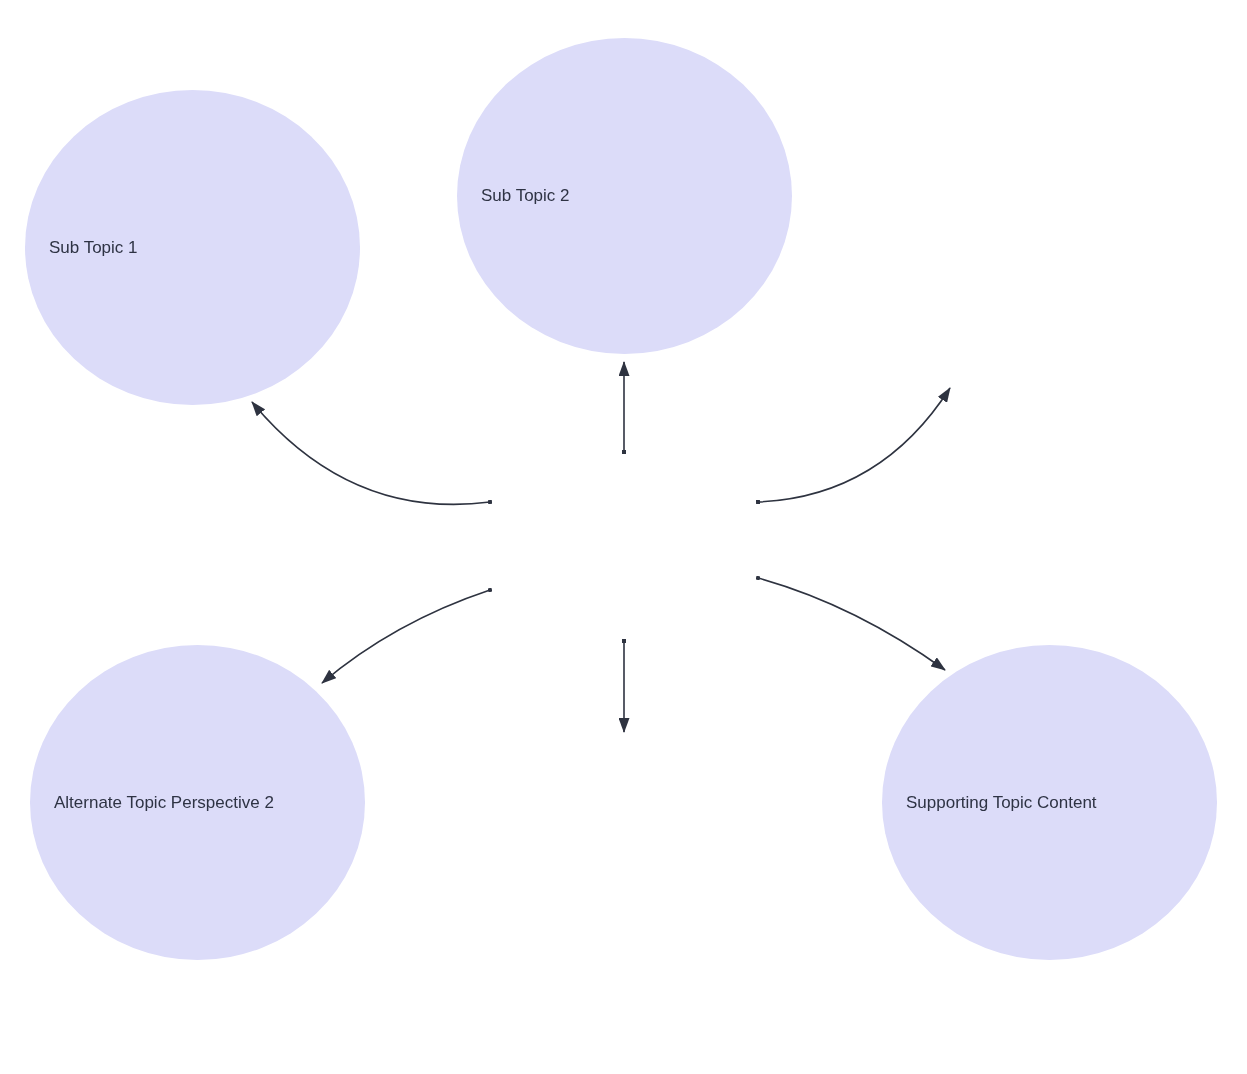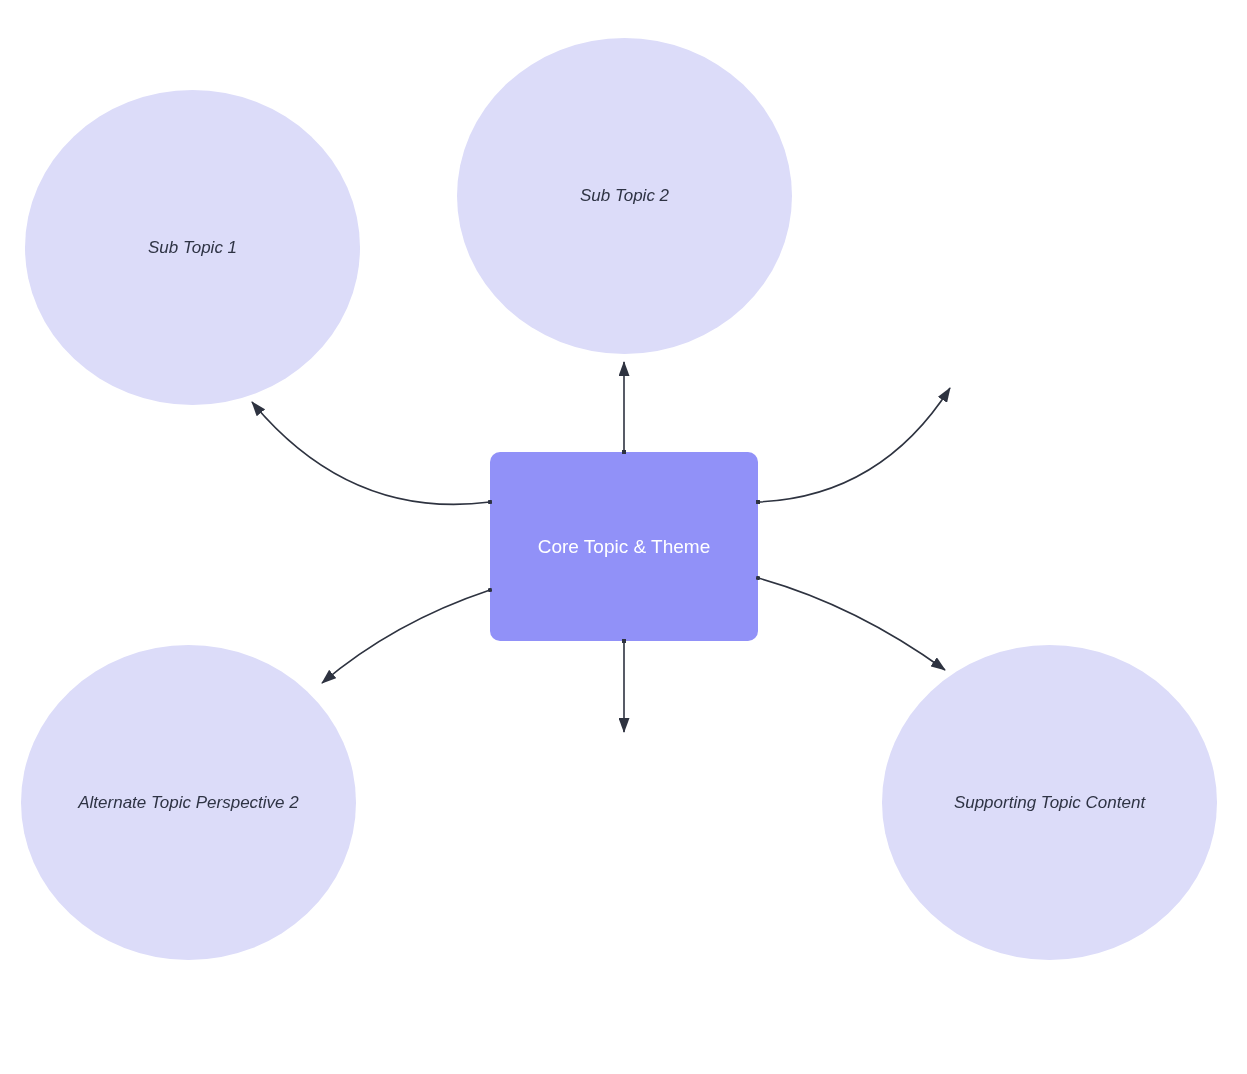--- a/index.html
+++ b/index.html
@@ -14,27 +14,26 @@
     height: 1074px;
     background: #ffffff;
     overflow: hidden;
   }
   .node-ellipse {
     position: absolute;
     border-radius: 50%;
     background: #dcdcf9;
     display: flex;
     align-items: center;
-    justify-content: center;
+    justify-content: flex-start;
     text-align: center;
     color: #2e3344;
     font-size: 17px;
     line-height: 1.25;
     cursor: default;
-    font-style: italic;
   }
   .node-ellipse .lbl {
     padding: 0 24px;
   }
   .center-box {
     position: absolute;
     left: 490px;
     top: 452px;
     width: 268px;
     height: 189px;
@@ -44,21 +43,21 @@
     align-items: center;
     justify-content: center;
     text-align: center;
     color: #ffffff;
     font-size: 19px;
   }
   
   #n-sub1  { left: 25px;  top: 90px;  width: 335px; height: 315px; }
   #n-sub2  { left: 457px; top: 38px;  width: 335px; height: 316px; }
   #n-alt1  { left: 888px; top: 90px;  width: 335px; height: 315px; }
-  #n-alt2  { left: 21px;  top: 645px; width: 335px; height: 315px; }
+  #n-alt2  { left: 30px;  top: 645px; width: 335px; height: 315px; }
   #n-sub3  { left: 457px; top: 740px; width: 335px; height: 315px; }
   #n-supp  { left: 882px; top: 645px; width: 335px; height: 315px; }
   svg.connector-layer {
     position: absolute;
     left: 0; top: 0;
     width: 1247px;
     height: 1074px;
     pointer-events: none;
   }
   svg .edge {
@@ -83,23 +82,20 @@
 
   <div class="node-ellipse" id="n-alt2">
     <span class="lbl">Alternate Topic Perspective 2</span>
   </div>
 
 
   <div class="node-ellipse" id="n-supp">
     <span class="lbl">Supporting Topic Content</span>
   </div>
 
-  <div class="center-box">
-    <span class="lbl">Core Topic &amp; Theme</span>
-  </div>
 
   <svg class="connector-layer" viewBox="0 0 1247 1074" xmlns="http://www.w3.org/2000/svg">
     <defs>
       <marker id="arrowhead" markerUnits="userSpaceOnUse" markerWidth="16" markerHeight="11" refX="14" refY="5.5" orient="auto">
         <path d="M0,0 L15,5.5 L0,11 z" fill="#2e3340"></path>
       </marker>
       <marker id="startdot" markerUnits="userSpaceOnUse" markerWidth="4" markerHeight="4" refX="2" refY="2" orient="auto">
         <rect x="0" y="0" width="4" height="4" fill="#2e3340"></rect>
       </marker>
     </defs>

